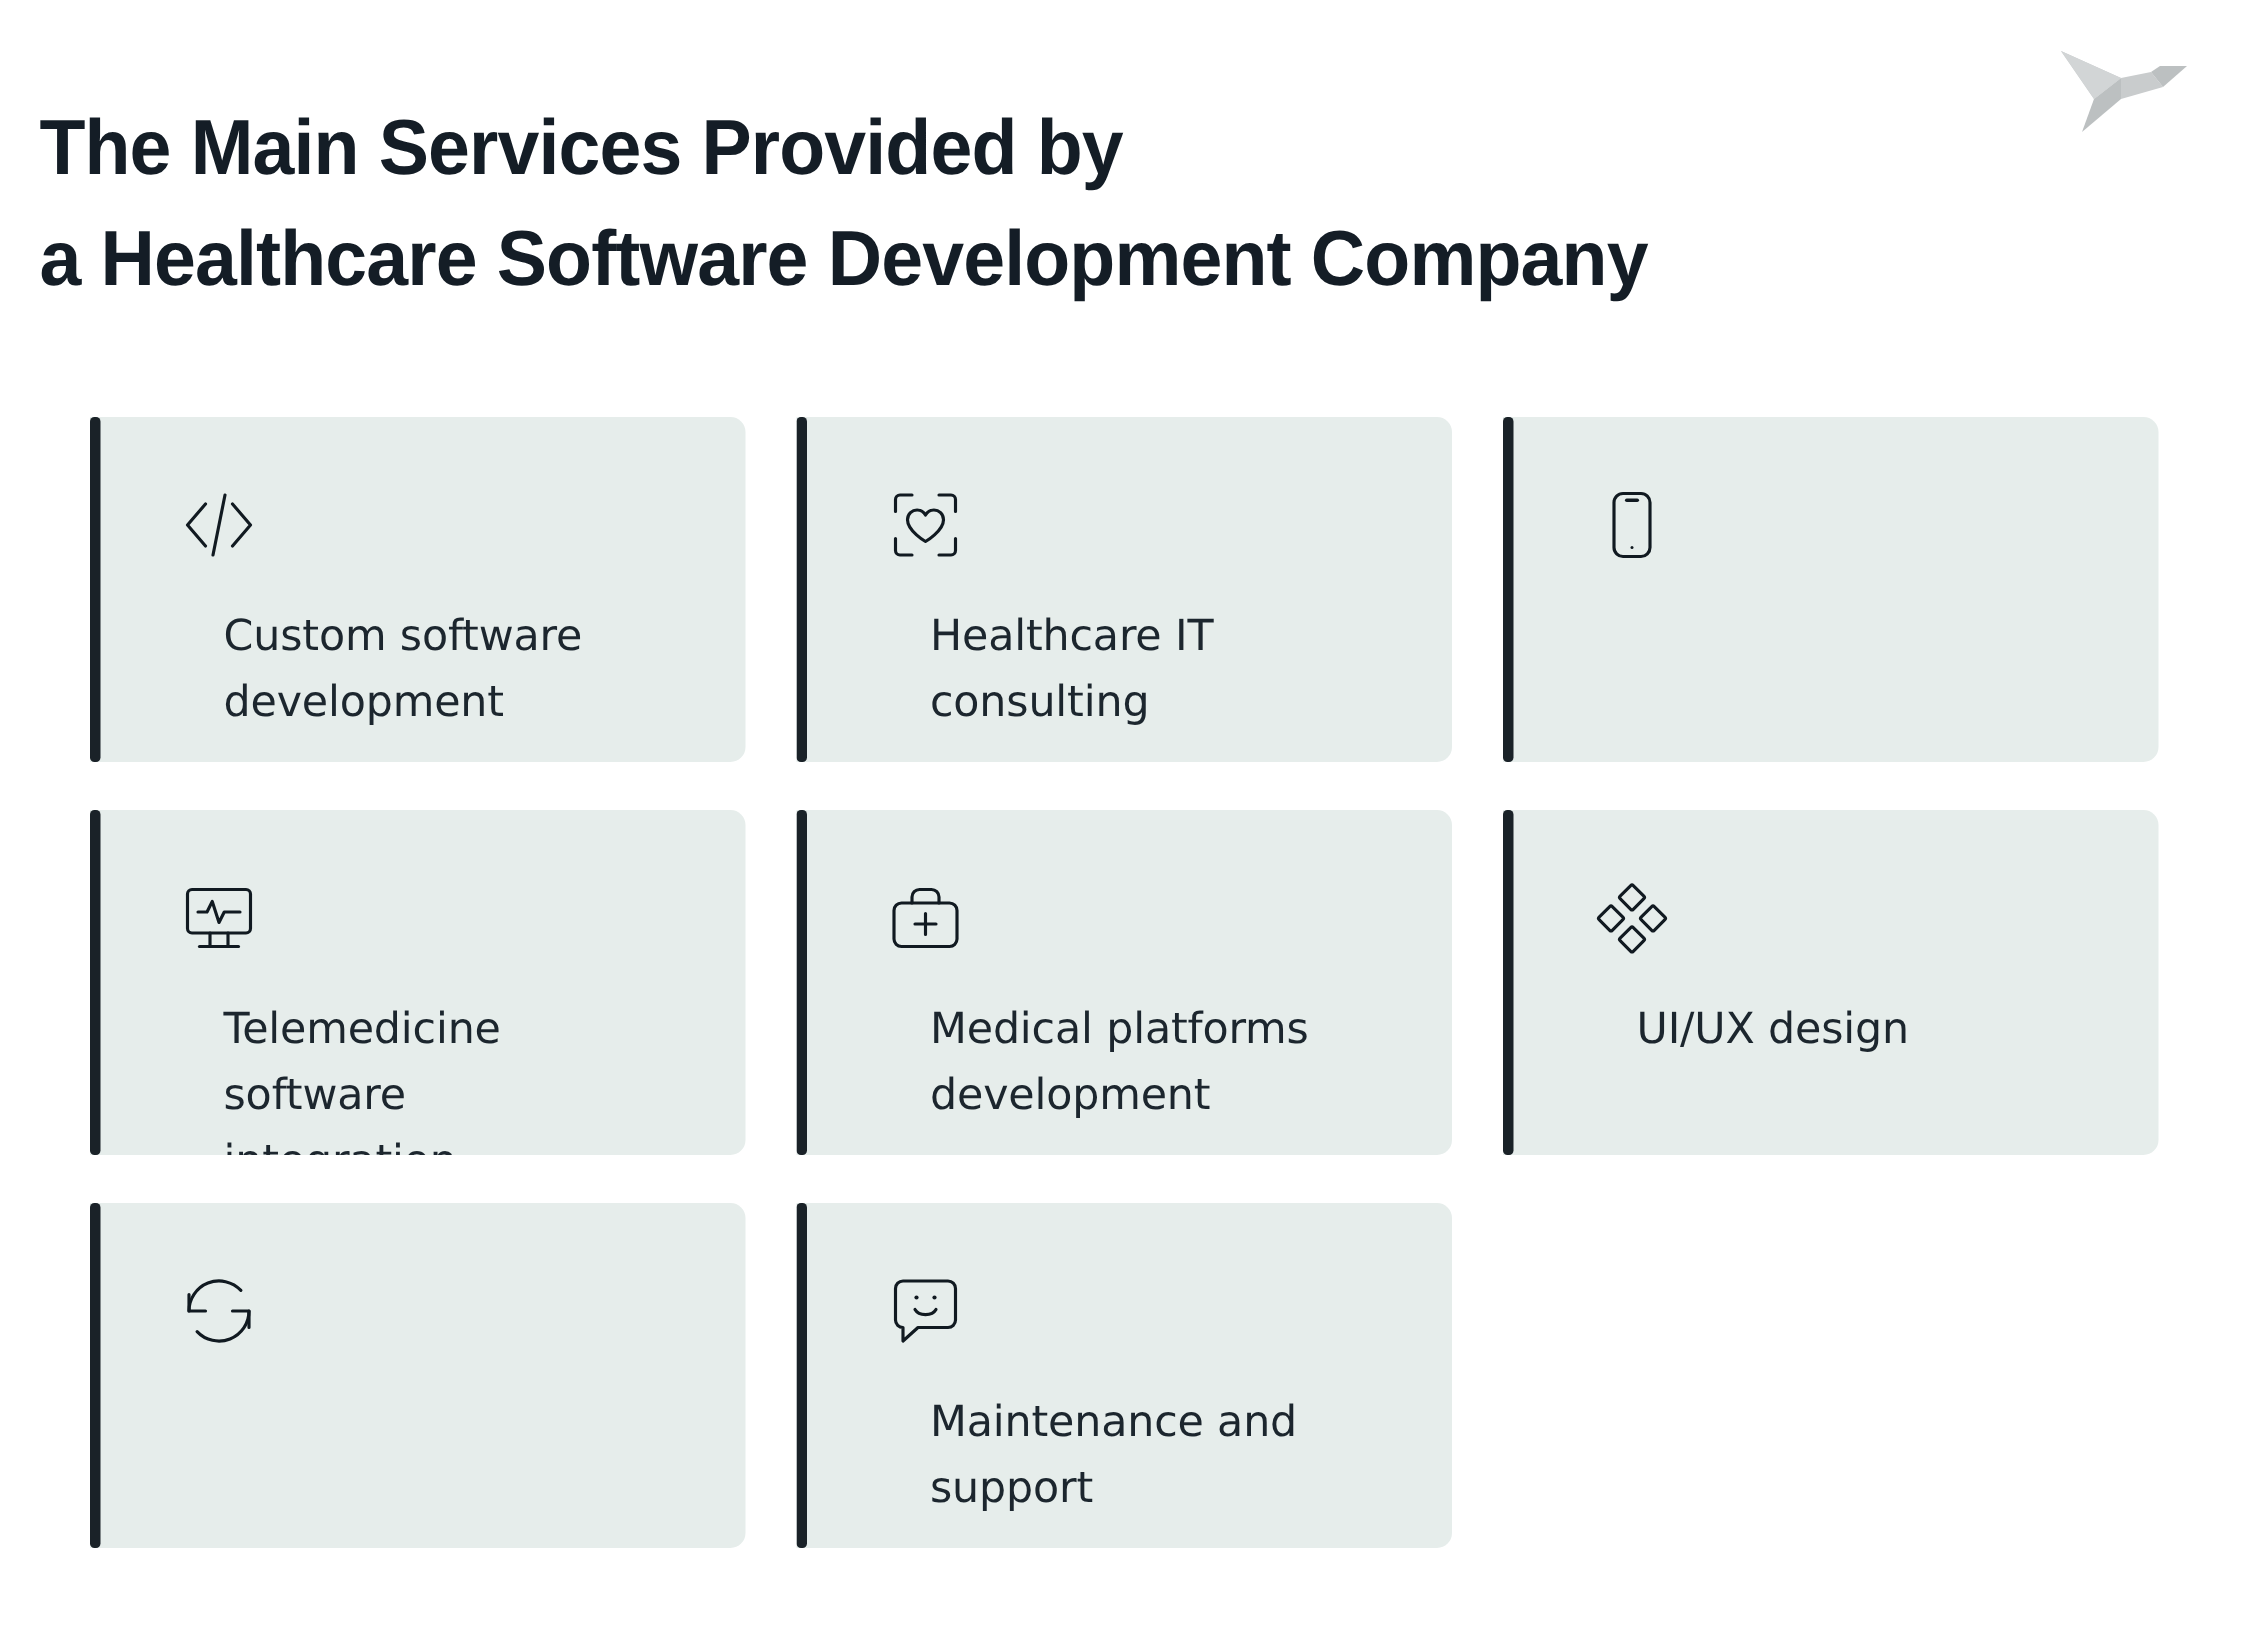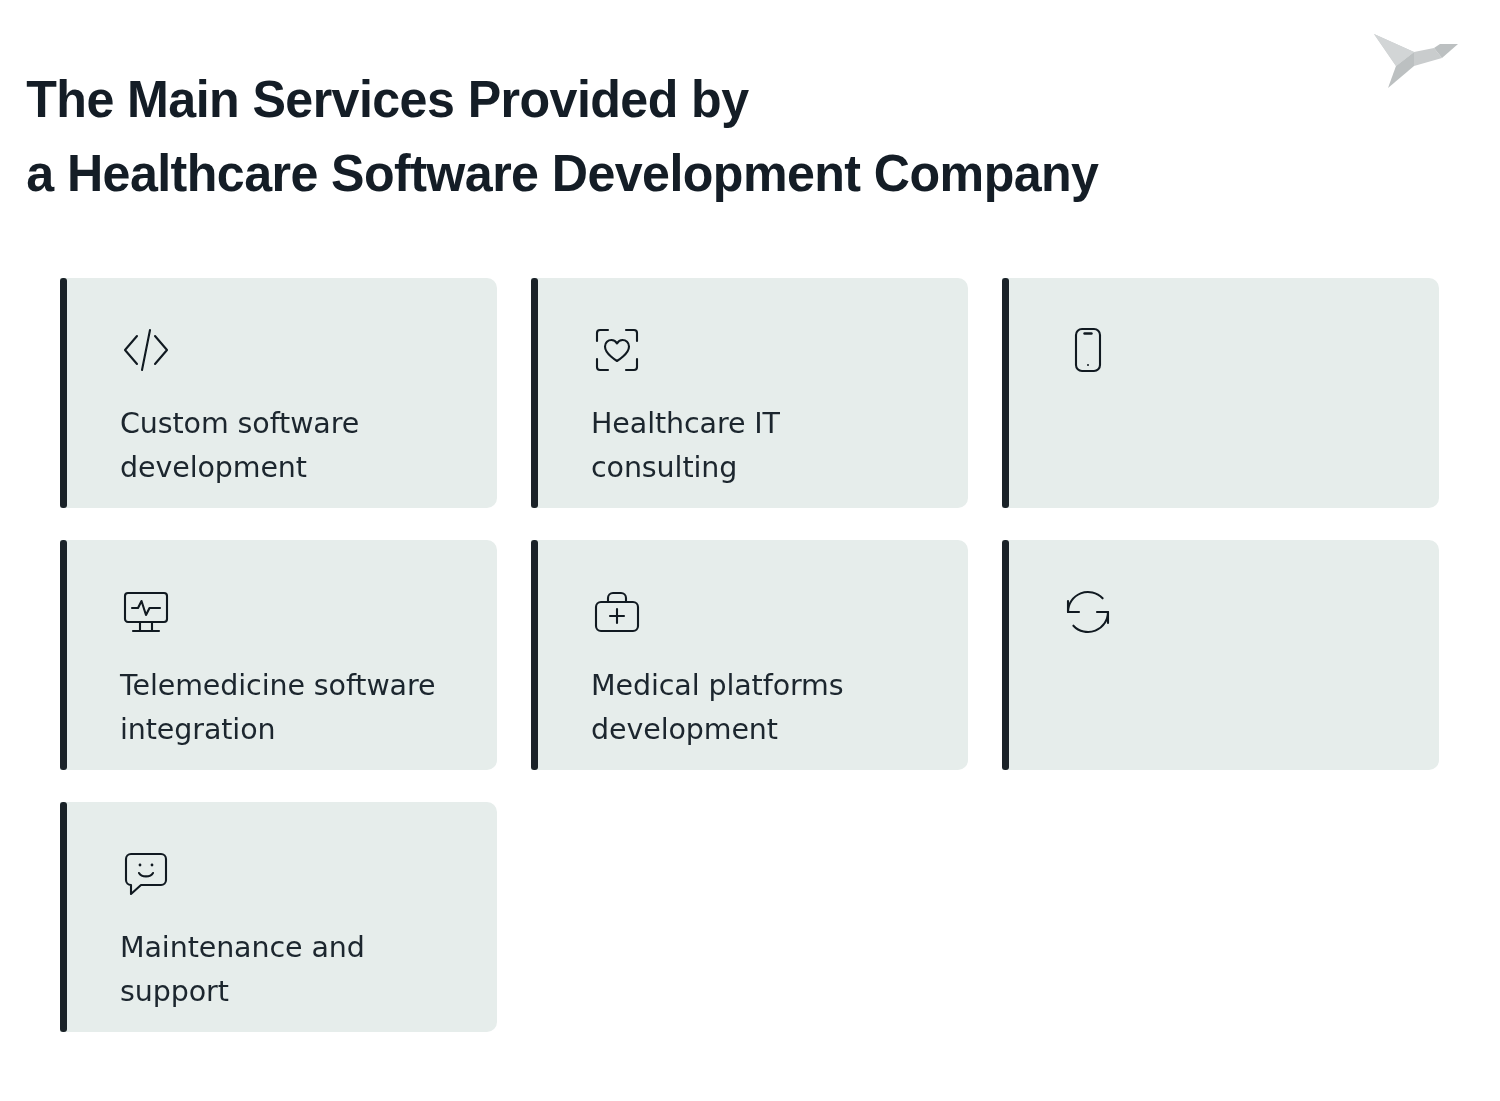--- a/index.html
+++ b/index.html
@@ -91,20 +91,21 @@
   }
 
   .card-label {
     font-family: "DejaVu Sans", "Liberation Sans", sans-serif;
     font-size: 28.5px;
     line-height: 44px;
     font-weight: 400;
     color: #1c262e;
     letter-spacing: -0.1px;
     white-space: pre-line;
+    margin-left: 29px;
   }
 </style>
 </head>
 <body>
 
 <div class="logo">
   <svg viewBox="0 0 92 70" fill="none" xmlns="http://www.w3.org/2000/svg">
     <path d="M4 12 L44 30 L26 44 Z" fill="#c9cccd"></path>
     <path d="M44 30 L26 44 L18 66 L44 44 Z" fill="#bcc0c1"></path>
     <path d="M44 30 L44 44 L72 36 L64 26 Z" fill="#c9cccd"></path>
@@ -174,20 +175,31 @@
       <svg viewBox="0 0 52 52" fill="none" stroke="currentColor" stroke-width="2.1" stroke-linecap="round" stroke-linejoin="round">
         <rect x="5" y="16" width="42" height="29" rx="5"></rect>
         <path d="M17 16 V12 A5 5 0 0 1 22 7 H30 A5 5 0 0 1 35 12 V16"></path>
         <path d="M26 23 V37 M19 30 H33"></path>
       </svg>
     </span>
     <div class="card-label">Medical platforms
 development</div>
   </div>
 
+  <div class="card">
+    <span class="card-icon">
+      <svg viewBox="0 0 52 52" fill="none" stroke="currentColor" stroke-width="2.1" stroke-linecap="round" stroke-linejoin="round">
+        <rect x="26" y="3.5" width="12.4" height="12.4" rx="1.2" transform="rotate(45 26 3.5)"></rect>
+        <rect x="12" y="17.5" width="12.4" height="12.4" rx="1.2" transform="rotate(45 12 17.5)"></rect>
+        <rect x="40" y="17.5" width="12.4" height="12.4" rx="1.2" transform="rotate(45 40 17.5)"></rect>
+        <rect x="26" y="31.5" width="12.4" height="12.4" rx="1.2" transform="rotate(45 26 31.5)"></rect>
+      </svg>
+    </span>
+    <div class="card-label">UI/UX design</div>
+  </div>
 
   <div class="card">
     <span class="card-icon">
       <svg viewBox="0 0 52 52" fill="none" stroke="currentColor" stroke-width="2.1" stroke-linecap="round" stroke-linejoin="round">
         <path d="M6 26 A20 20 0 0 1 40.6 12.3"></path>
         <path d="M46 26 A20 20 0 0 1 11.4 39.7"></path>
         <path d="M6 15 V26 H17"></path>
         <path d="M46 37 V26 H35"></path>
       </svg>
     </span>

